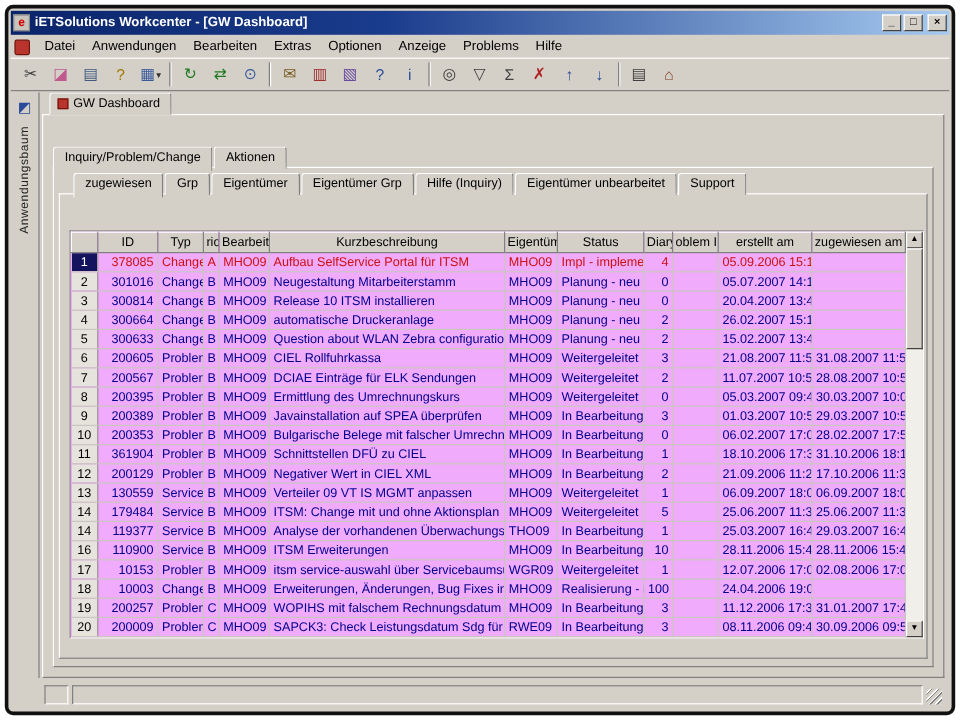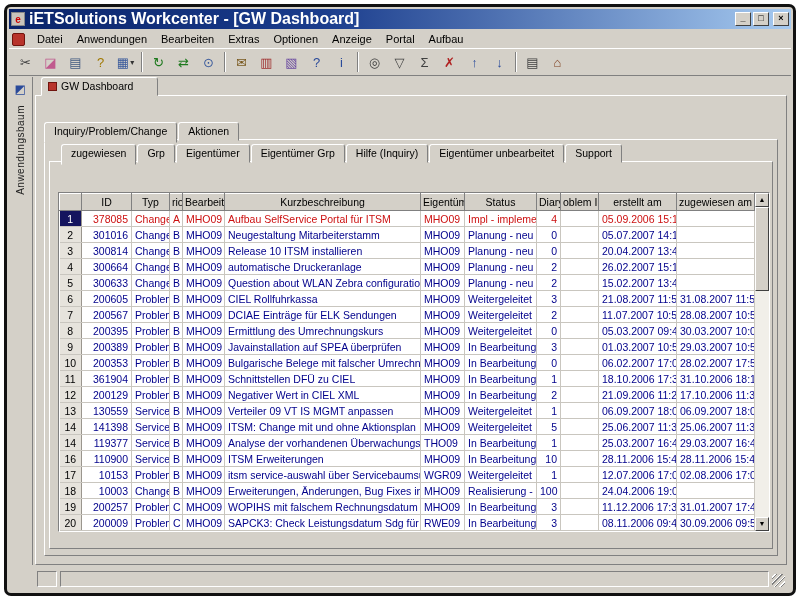--- a/index.html
+++ b/index.html
@@ -5,21 +5,21 @@
   html,body{margin:0;padding:0;width:800px;height:600px;background:#fff;
     font-family:"Liberation Sans","DejaVu Sans",sans-serif;-webkit-font-smoothing:none;}
   *{box-sizing:border-box;}
   .win{position:absolute;inset:4px;border:3px solid #111;border-radius:7px;background:#d4d0c8;overflow:hidden;}
 
   
   .titlebar{position:absolute;left:2px;top:2px;right:2px;height:20px;
     background:linear-gradient(to right,#0a246a,#1a3c8c 40%,#a6caf0);display:flex;align-items:center;padding:0 2px;}
   .title-icon{width:14px;height:14px;background:#c8c4bc;border:1px solid #888;margin-right:4px;
     display:flex;align-items:center;justify-content:center;font-size:10px;font-weight:bold;color:#c00;}
-  .title-text{color:#fff;font-size:16px;font-weight:bold;flex:1;white-space:nowrap;overflow:hidden;}
+  .title-text{color:#fff;font-size:11px;font-weight:bold;flex:1;white-space:nowrap;overflow:hidden;}
   .winbtn{width:16px;height:14px;background:#d4d0c8;border:1px solid;border-color:#fff #404040 #404040 #fff;
     font-size:9px;line-height:11px;text-align:center;color:#000;margin-left:2px;font-weight:bold;}
   .winbtn.close{margin-left:4px;}
 
   
   .menubar{position:absolute;left:2px;top:23px;right:2px;height:18px;display:flex;align-items:center;font-size:11px;}
   .mdi-icon{width:13px;height:13px;background:#b8342c;border:1px solid #70140e;margin:0 5px 0 3px;border-radius:2px;}
   .menu-item{padding:1px 7px;color:#000;}
 
   
@@ -32,21 +32,21 @@
 
   
   .dock{position:absolute;left:2px;top:70px;width:24px;bottom:28px;
     border-right:1px solid #808080;display:flex;flex-direction:column;align-items:center;padding-top:2px;}
   .dock-btn{width:20px;height:20px;display:flex;align-items:center;justify-content:center;font-size:12px;color:#2a4a9a;background:#d4d0c8;}
   .dock-label{writing-mode:vertical-rl;transform:rotate(180deg);font-size:10px;color:#222;margin-top:6px;letter-spacing:0.5px;}
 
   
   .doc-tabstrip{position:absolute;left:34px;top:70px;height:19px;display:flex;align-items:flex-end;}
   .doc-tab{background:#d4d0c8;border:1px solid;border-color:#fff #808080 #d4d0c8 #fff;
-    border-radius:3px 3px 0 0;padding:2px 24px 3px 6px;font-size:10.5px;display:flex;align-items:center;gap:4px;position:relative;z-index:3;}
+    border-radius:3px 3px 0 0;padding:2px 9px 3px 6px;font-size:10.5px;display:flex;align-items:center;gap:4px;position:relative;z-index:3;}
   .doc-tab .mini{width:9px;height:9px;background:#b8342c;border:1px solid #70140e;}
 
   
   .content{position:absolute;left:28px;top:88px;right:6px;bottom:28px;background:#d4d0c8;
     border:1px solid;border-color:#fff #808080 #808080 #fff;}
   .tabs1{position:absolute;left:8px;top:26px;display:flex;z-index:2;justify-content:space-between;}
   .tab{background:#d4d0c8;border:1px solid;border-color:#fff #808080 transparent #fff;
     border-radius:3px 3px 0 0;padding:2px 9px 3px;font-size:10.5px;margin-right:1px;}
   .tab.active{padding-bottom:5px;margin-bottom:-2px;z-index:3;position:relative;}
   .page1{position:absolute;left:8px;right:8px;top:43px;bottom:8px;background:#d4d0c8;
@@ -61,21 +61,21 @@
   .txt{width:64px;height:17px;background:#fff;border:1px solid;border-color:#808080 #fff #fff #808080;
     outline:1px solid #404040;outline-offset:-2px;font-size:10.5px;padding:0 2px;font-family:inherit;}
   .btn-sm{width:18px;height:17px;background:#d4d0c8;border:1px solid;border-color:#fff #404040 #404040 #fff;
     font-size:10px;line-height:13px;text-align:center;margin-left:2px;}
   .chk-wrap{display:flex;align-items:center;margin-left:38px;gap:4px;}
   .chk{width:12px;height:12px;background:#fff;border:1px solid;border-color:#808080 #fff #fff #808080;
     outline:1px solid #404040;outline-offset:-2px;}
 
   
   .gridwrap{position:absolute;left:8px;top:30px;display:flex;border:1px solid;border-color:#808080 #fff #fff #808080;}
-  table{border-collapse:collapse;table-layout:fixed;width:695px;font-size:10.5px;background:#ffffff;}
+  table{border-collapse:collapse;table-layout:fixed;width:695px;font-size:10.5px;background:#f0abfc;}
   th{background:#d4d0c8;border:1px solid;border-color:#fff #808080 #808080 #fff;
     font-weight:normal;font-size:10.5px;height:17px;padding:0 2px;white-space:nowrap;overflow:hidden;color:#000;}
   td{height:16px;padding:0 3px;border-right:1px solid #c9c6bf;border-bottom:1px solid #c9c6bf;
     white-space:nowrap;overflow:hidden;color:#00008b;}
   td.rownum{background:#e6e3dc;border-right:1px solid #9a968e;color:#000;text-align:center;}
   tr.selected td{color:#cc1010;}
   tr.selected td.rownum{background:#14145e;color:#fff;}
   .al-r{text-align:right;} .al-c{text-align:center;}
 
   
@@ -106,22 +106,22 @@
   </div>
 
   <div class="menubar">
     <div class="mdi-icon"></div>
   <span class="menu-item">Datei</span>
       <span class="menu-item">Anwendungen</span>
       <span class="menu-item">Bearbeiten</span>
       <span class="menu-item">Extras</span>
       <span class="menu-item">Optionen</span>
       <span class="menu-item">Anzeige</span>
-      <span class="menu-item">Portal</span>
-      <span class="menu-item">Aufbau</span>
+      <span class="menu-item">Problems</span>
+      <span class="menu-item">Hilfe</span>
     </div>
 
   <div class="toolbar">
       <div class="tb-btn">
         <span style="color: rgb(64, 64, 64);">✂</span>
       </div>
       <div class="tb-btn">
         <span style="color: rgb(192, 90, 142);">◪</span>
       </div>
       <div class="tb-btn">
@@ -429,21 +429,21 @@
                   <td>Verteiler 09 VT IS MGMT anpassen</td>
                   <td>MHO09</td>
                   <td>Weitergeleitet</td>
                   <td class="al-r">1</td>
                   <td></td>
                   <td class="al-r">06.09.2007 18:04</td>
                   <td class="al-r">06.09.2007 18:04</td>
                 </tr>
                 <tr class="">
                   <td class="rownum">14</td>
-                  <td class="al-r">141398</td>
+                  <td class="al-r">179484</td>
                   <td>Service Re</td>
                   <td class="al-c">B</td>
                   <td>MHO09</td>
                   <td>ITSM: Change mit und ohne Aktionsplan</td>
                   <td>MHO09</td>
                   <td>Weitergeleitet</td>
                   <td class="al-r">5</td>
                   <td></td>
                   <td class="al-r">25.06.2007 11:37</td>
                   <td class="al-r">25.06.2007 11:37</td>

